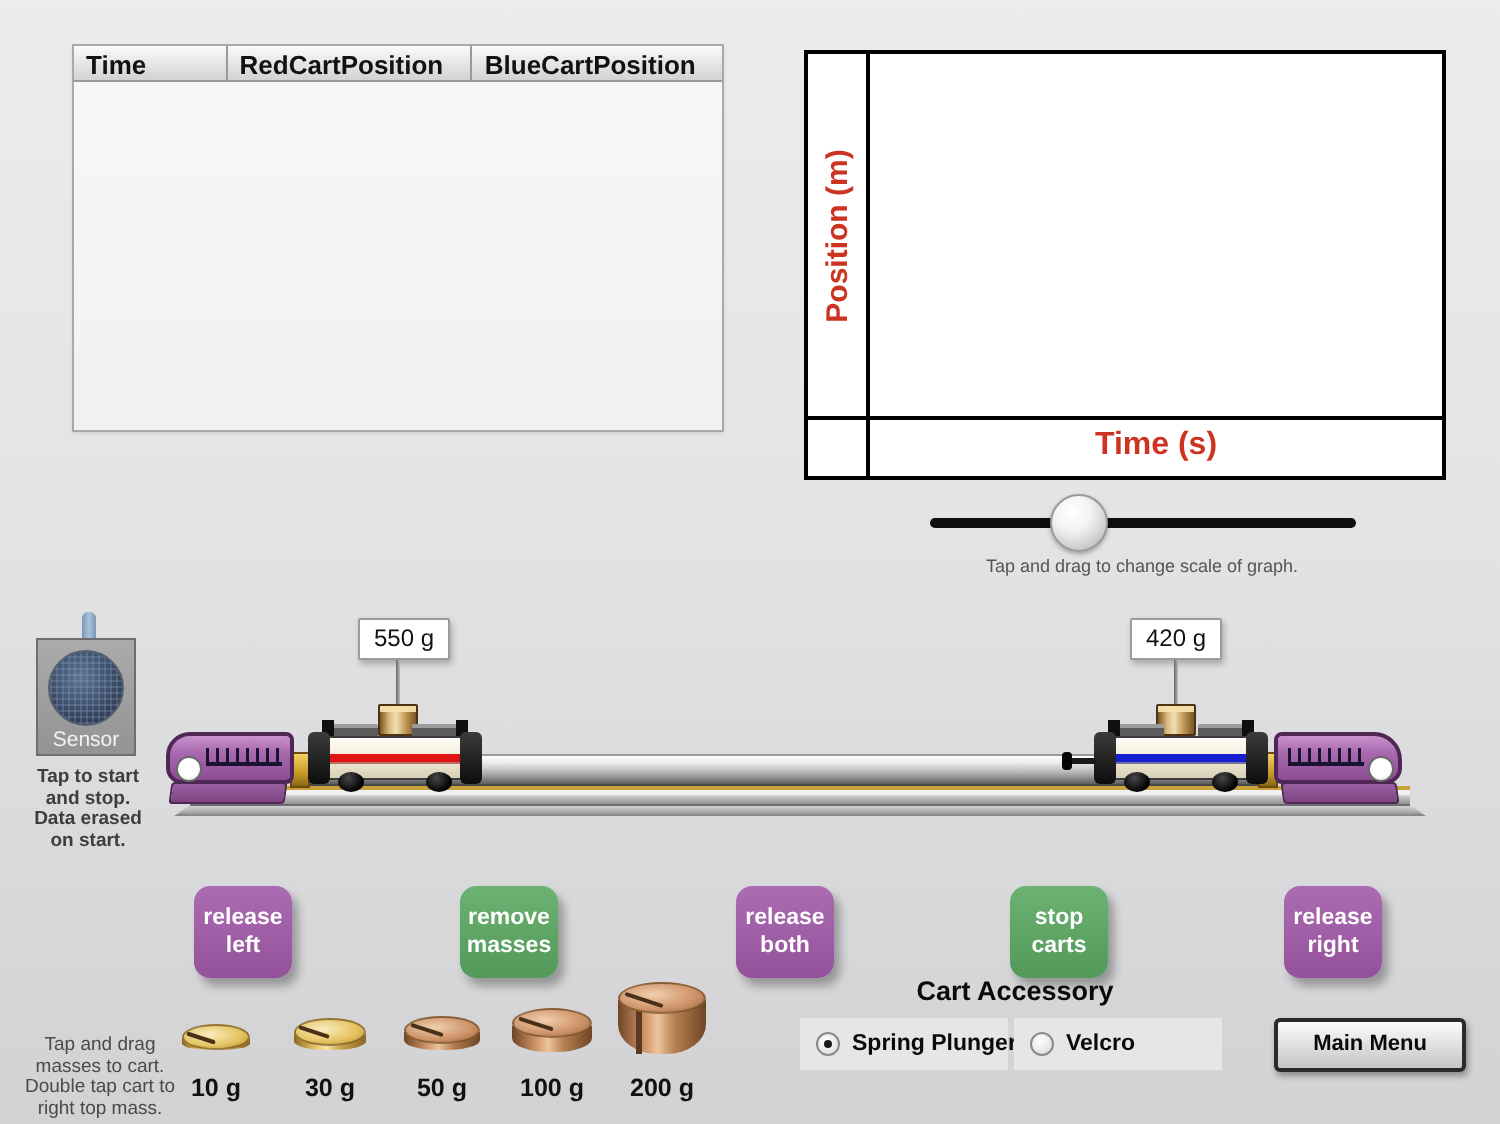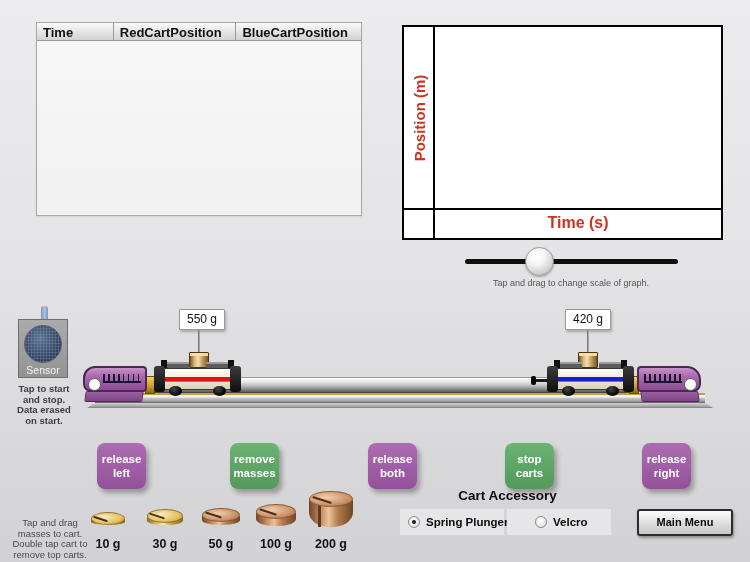--- a/index.html
+++ b/index.html
@@ -142,21 +142,21 @@
   .pm-side.copper { background:linear-gradient(90deg,#6e4526,#cf9468 30%,#ecc49c 45%,#b57e50 65%,#6e4526); }
   .pm-slot { position:absolute; height:2px; background:#4a3018; transform:rotate(18deg); border-radius:1px; }
   .pm-slot-side { position:absolute; width:3px; background:#5a3a22; }
   .mass-label { position:absolute; top:537px; width:60px; text-align:center;
     font-size:12.5px; font-weight:bold; color:#111; }
   
   .accessory-title { position:absolute; left:420px; top:488px; width:175px; text-align:center;
     font-size:13.5px; font-weight:bold; color:#0a0a0a; }
   .radio-box { position:absolute; top:509px; height:26px; width:104px;
     background:#e6e6e8; display:flex; align-items:center; cursor:pointer; }
-  .radio-box.opt0 { left:400px; } .radio-box.opt1 { left:507px;padding-left:20px; }
+  .radio-box.opt0 { left:400px; } .radio-box.opt1 { left:507px; }
   .radio-circle { width:12px; height:12px; border-radius:50%; margin-left:8px; flex:0 0 auto;
     background:radial-gradient(circle at 40% 35%, #ffffff, #d8d8d8); border:1px solid #8a8a8a; position:relative; }
   .radio-circle.selected::after { content:""; position:absolute; left:3px; top:3px; width:4px; height:4px;
     border-radius:50%; background:#1a1a1a; }
   .radio-label { font-size:11.5px; font-weight:bold; color:#0a0a0a; margin-left:6px; white-space:nowrap; }
   .main-menu-btn { position:absolute; left:637px; top:509px; width:96px; height:27px;
     background:linear-gradient(180deg,#fbfbfb,#e0e0e0 50%,#c6c6c6); border:2px solid #2b2b2b;
     border-radius:3px; font-size:11px; font-weight:bold; color:#0a0a0a; text-align:center;
     line-height:23px; box-shadow:1px 2px 3px rgba(0,0,0,.35); cursor:pointer; }
 </style>
@@ -265,21 +265,21 @@
   </div>
   <div class="action-btn purple btn-5">
     <span>release</span>
       <span>right</span>
   </div>
 
   <div class="mass-caption">
     <div>Tap and drag</div>
     <div>masses to cart.</div>
     <div>Double tap cart to</div>
-    <div>remove top carts.</div>
+    <div>right top mass.</div>
   </div>
 
   <div class="pm-side gold" style="left:91px; top:519px; width:34px; height:6px;"></div>
   <div class="pm-top gold" style="left:91px; top:512px; width:34px; height:13px;">
     <div class="pm-slot" style="left:1px; top:5px; width:15px;"></div>
   </div>
   <div class="mass-label" style="left:78px;">10 g</div>
 
   <div class="pm-side gold" style="left:147px; top:517px; width:36px; height:8px;"></div>
   <div class="pm-top gold" style="left:147px; top:509px; width:36px; height:14px;">

